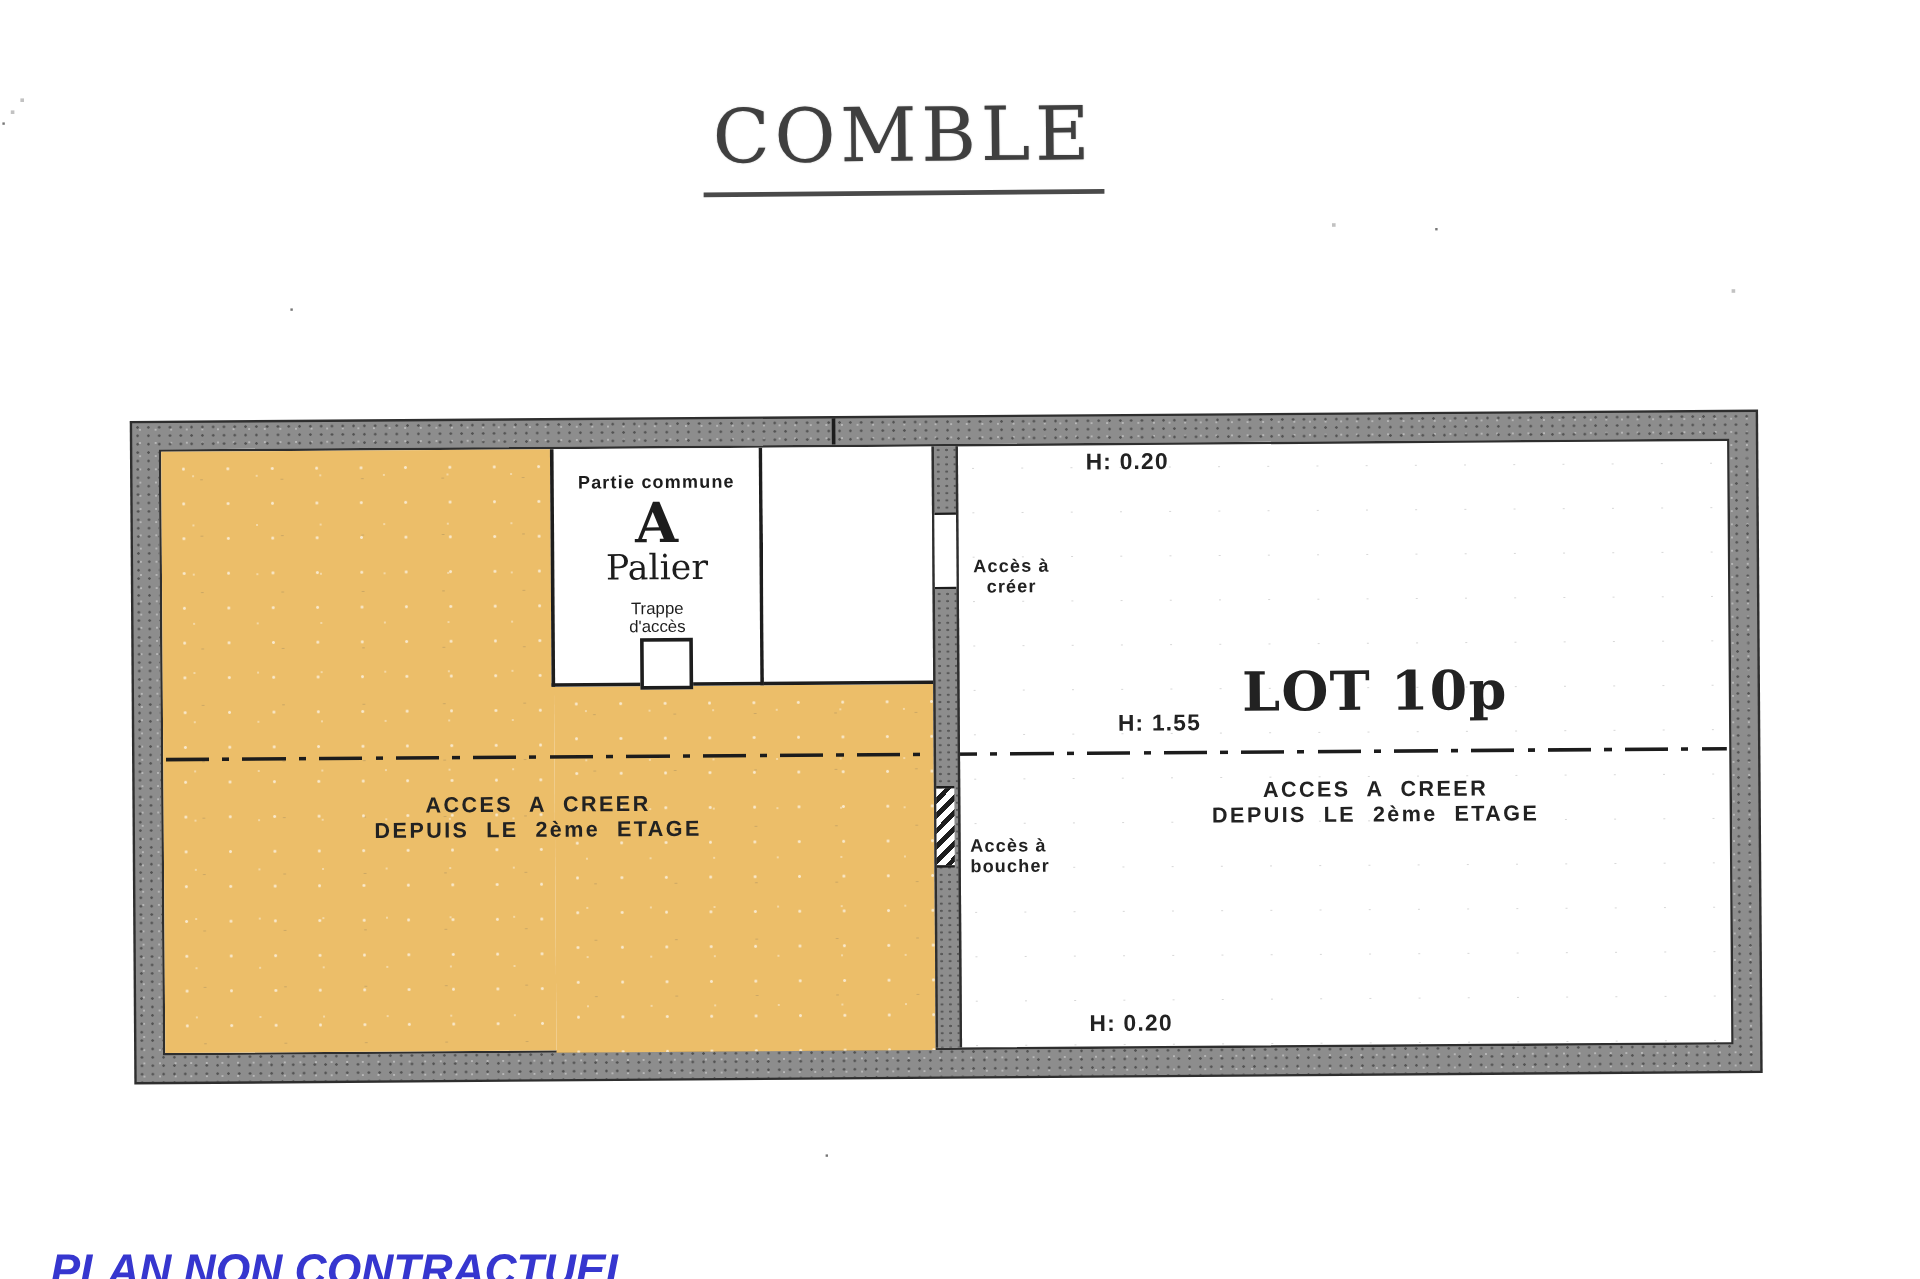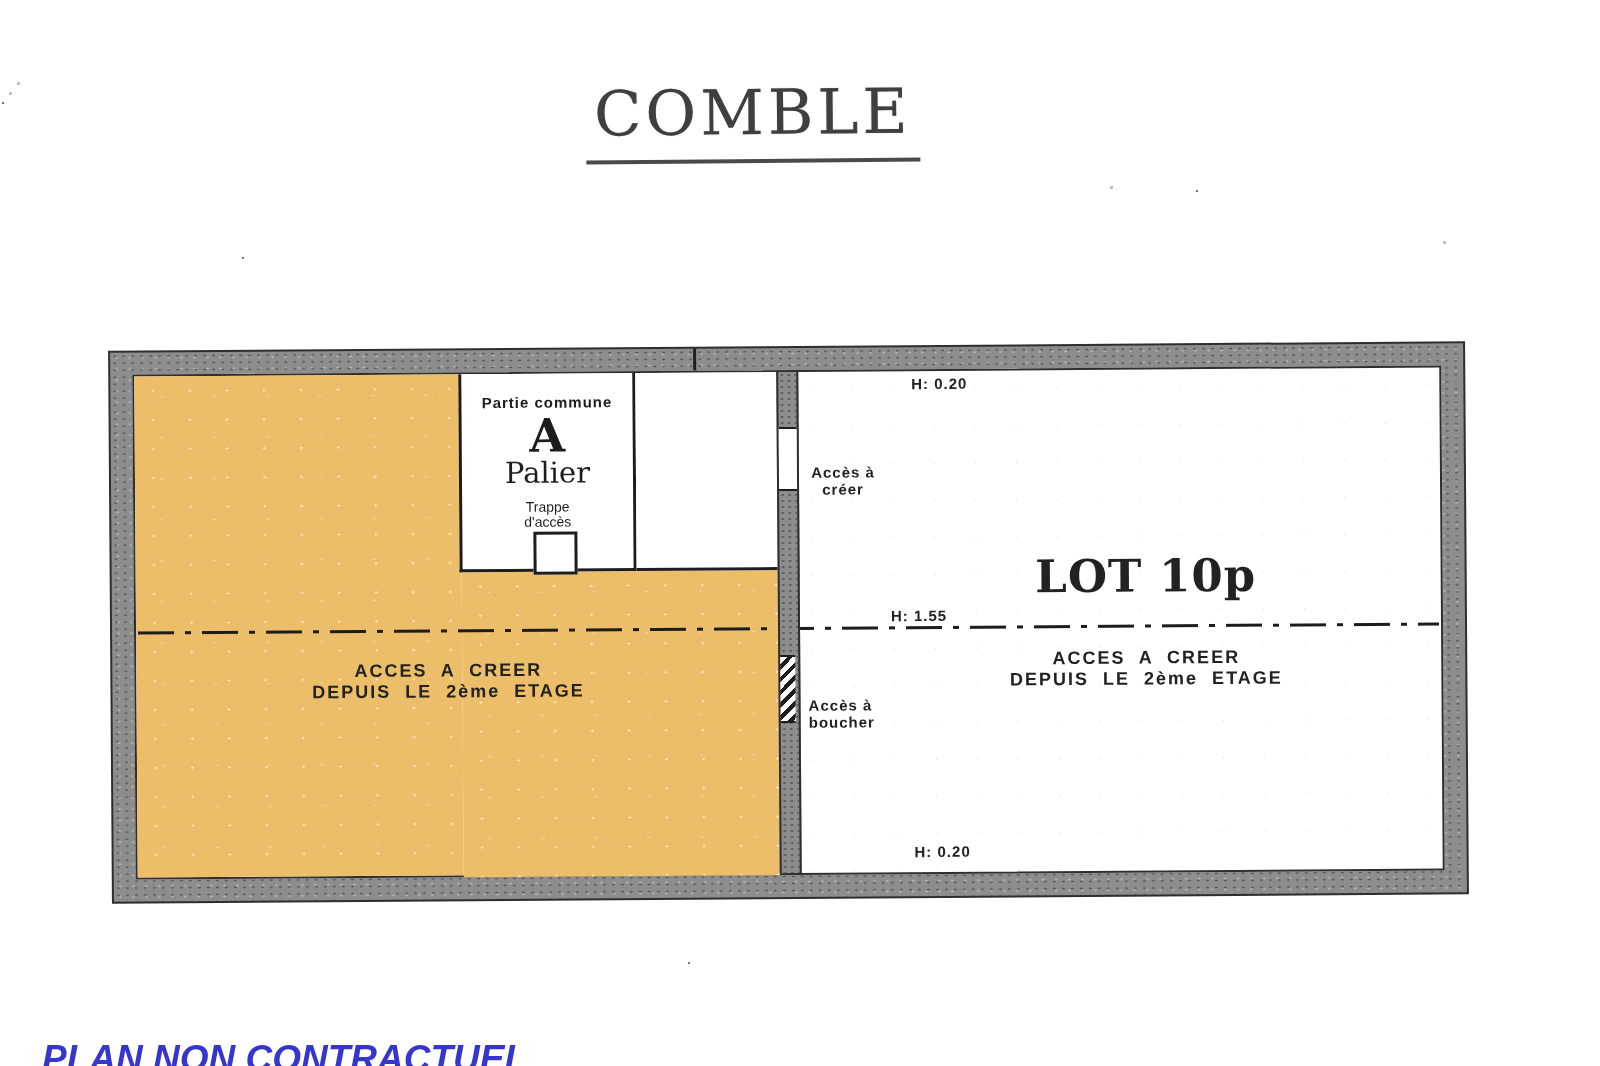--- a/index.html
+++ b/index.html
@@ -66,29 +66,29 @@
 
   
   .axis-line { position:absolute; left:2px; right:2px; top:255px; height:3px; z-index:1;
     background:repeating-linear-gradient(90deg,
       #1c1c1c 0 36px, transparent 36px 47px,
       #1c1c1c 47px 53px, transparent 53px 64px); }
 
   
   .lbl { position:absolute; color:#222; font-weight:bold; z-index:4; }
   .caps-note { font-size:18px; letter-spacing:2px; word-spacing:7px; line-height:1.18; text-align:center; }
-  .h-note { font-size:15px; letter-spacing:1px; }
+  .h-note { font-size:19px; letter-spacing:1px; }
   .small-note { font-size:15px; letter-spacing:1px; line-height:1.15;margin-top:24px; }
 
   .lbl-h-top { left:740px; top:4px; width:130px; text-align:center; }
   .lbl-acces-creer { left:652px; top:68px; width:112px; text-align:center; }
   .lbl-lot { left:890px; top:180px; width:240px; text-align:center;
     font-family:"DejaVu Serif","Liberation Serif",serif; font-size:45px; font-weight:bold;
     letter-spacing:1px; color:#222; }
-  .lbl-h-mid { left:755px; top:236px; width:110px; text-align:left; }
+  .lbl-h-mid { left:755px; top:222px; width:110px; text-align:right; }
   .lbl-right-note { left:845px; top:278px; width:330px; }
   .lbl-boucher { left:668px; top:301px; width:110px; text-align:left; padding-left:4px; }
   .lbl-h-bottom { left:740px; top:472px; width:130px; text-align:center; }
   .lbl-left-note { left:156px; top:286px; width:312px; }
 
   
   .disclaimer { position:absolute; left:42px; top:998px; font-size:37px; font-weight:bold;
     font-style:italic; color:#3636cf; letter-spacing:0px;margin-top:40px; }
 
   

